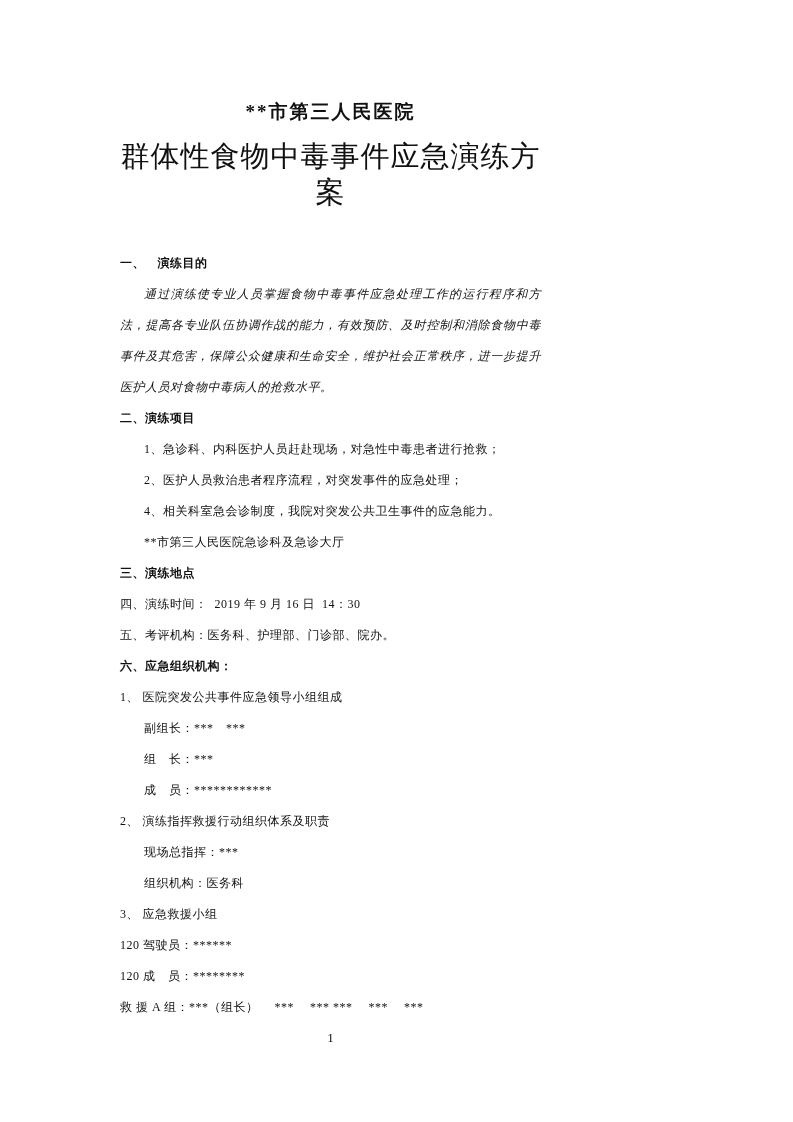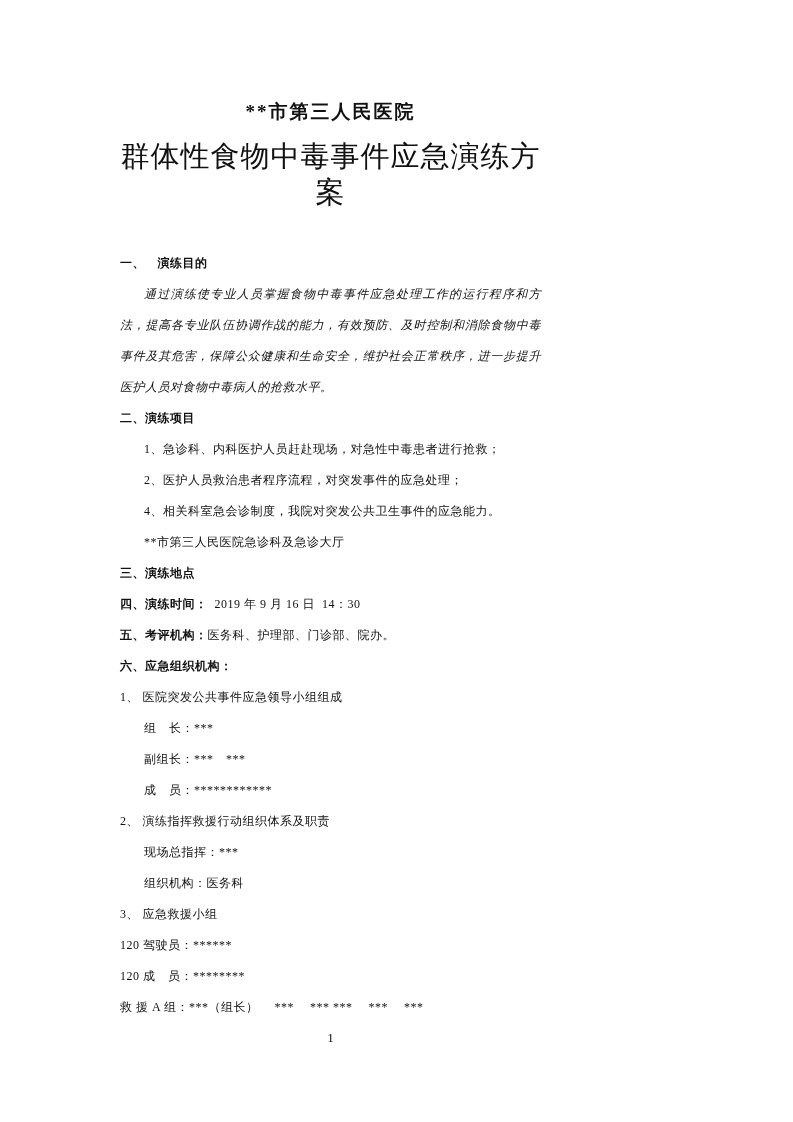--- a/index.html
+++ b/index.html
@@ -34,21 +34,21 @@
   .content { margin-top: 38px; font-size: 12px; letter-spacing: 0.5px; }
   .line { line-height: 31px; white-space: pre-wrap; }
   .heading { font-weight: bold; }
   .para {
     line-height: 31px;
     text-align: justify;
     text-indent: 2em;
     font-style: italic;
   }
   .indent { padding-left: 2em; }
-  .label { font-weight: bold; }
+  .label { font-weight: normal; }
   .page-number {
     margin-top: 6px;
     text-align: center;
     font-size: 13px;
     letter-spacing: 0;
     line-height: 18px;
   }
 </style>
 </head>
 <body>
@@ -71,22 +71,22 @@
     <div class="line indent">**市第三人民医院急诊科及急诊大厅</div>
     <div class="line heading">三、演练地点</div>
 
     <div class="line"><span class="label">四、演练时间：</span><span>  2019 年 9 月 16 日  14：30</span></div>
 
     <div class="line"><span class="label">五、考评机构：</span><span>医务科、护理部、门诊部、院办。</span></div>
 
     <div class="line heading">六、应急组织机构：</div>
 
     <div class="line">1、 医院突发公共事件应急领导小组组成</div>
+    <div class="line indent">副组长：***　***</div>
     <div class="line indent">组　长：***</div>
-    <div class="line indent">副组长：***　***</div>
     <div class="line indent">成　员：************</div>
 
     <div class="line">2、 演练指挥救援行动组织体系及职责</div>
     <div class="line indent">现场总指挥：***</div>
     <div class="line indent">组织机构：医务科</div>
 
     <div class="line">3、 应急救援小组</div>
     <div class="line">120 驾驶员：******</div>
     <div class="line">120 成　员：********</div>
     <div class="line">救 援 A 组：***（组长）　 ***　 *** ***　 ***　 ***</div>

